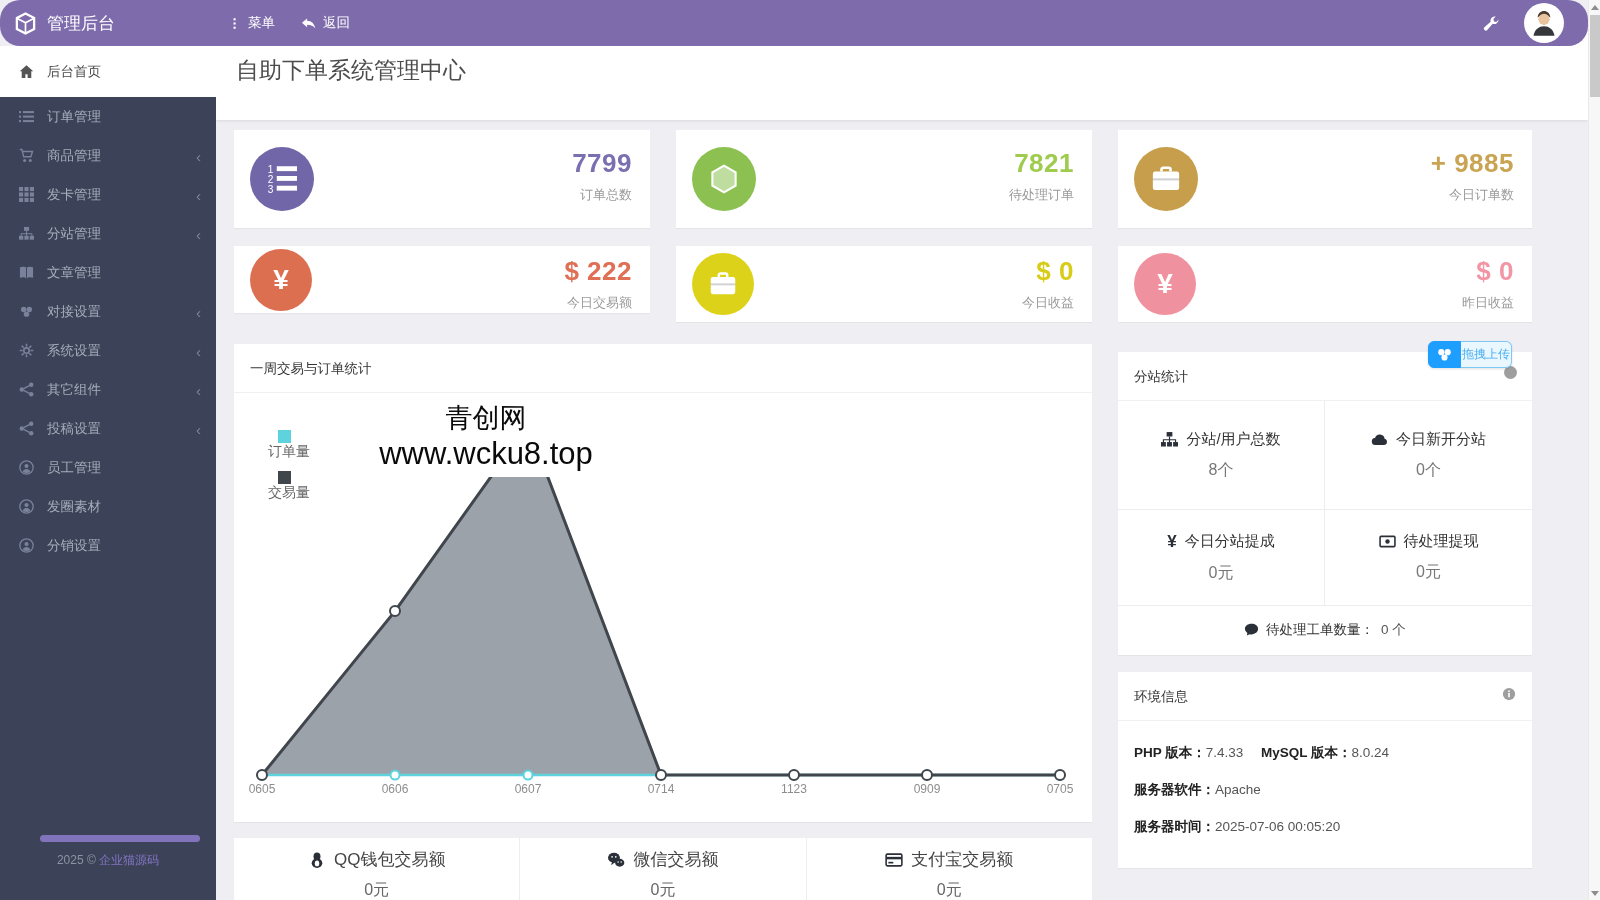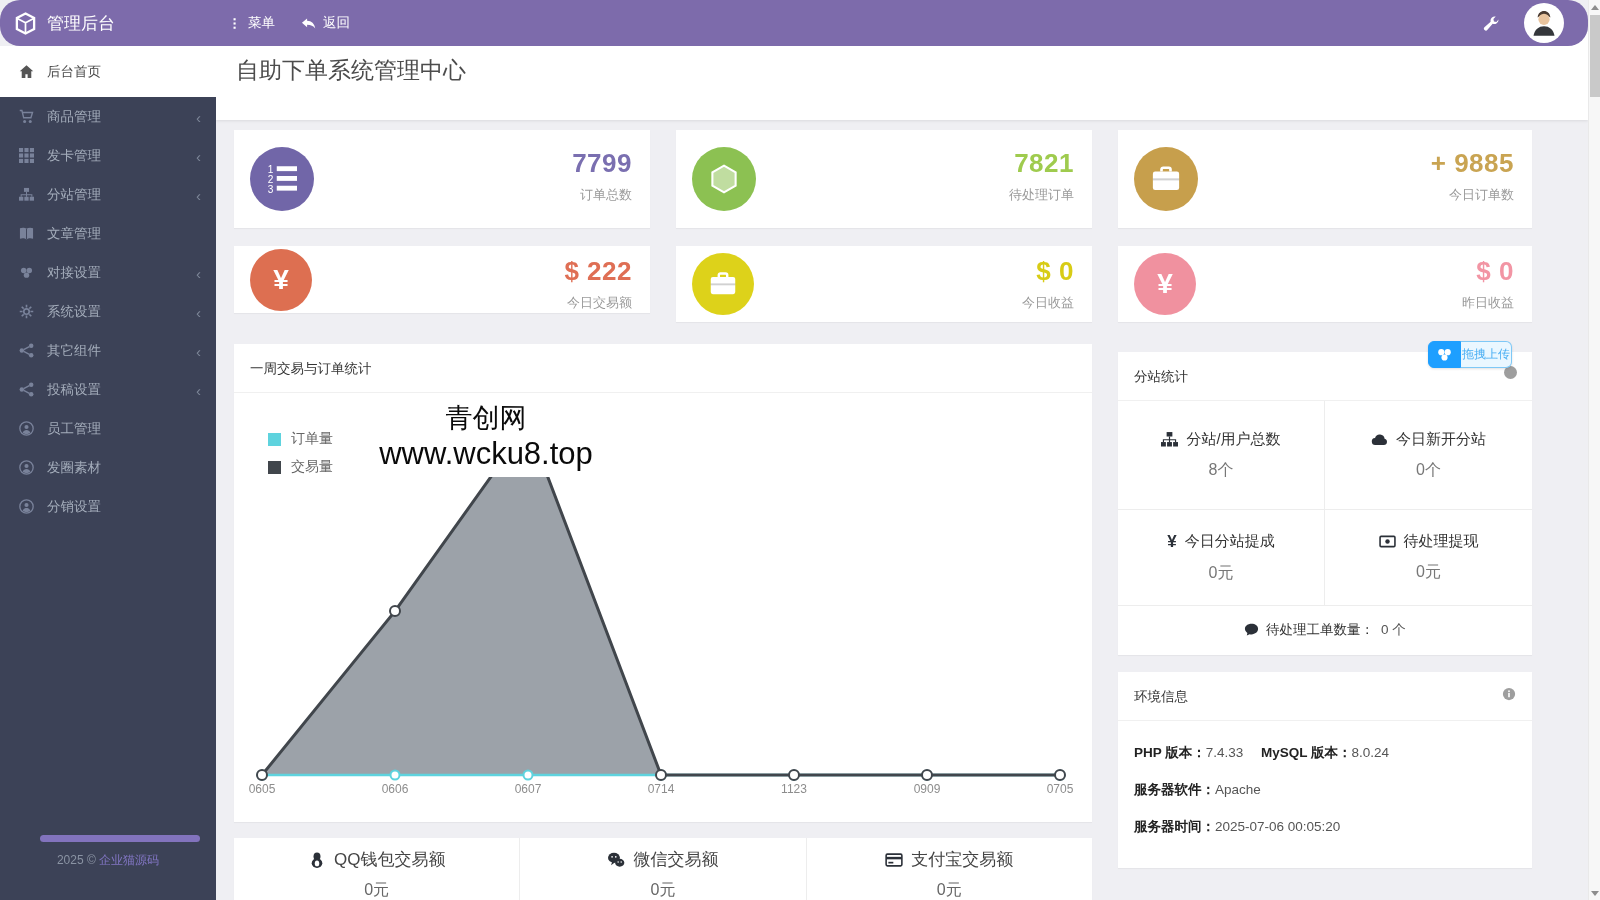--- a/index.html
+++ b/index.html
@@ -47,21 +47,21 @@
   #card4{left:234px;top:246px;width:416px;height:67px;}
   #card5{left:676px;top:246px;width:416px;height:76px;}
   #card6{left:1118px;top:246px;width:414px;height:76px;}
 
   
   .panel { position:absolute; background:#fff; box-shadow:0 1px 1px rgba(0,0,0,.04); }
   #chartPanel { left:234px; top:344px; width:858px; height:478px; }
   .panel-hd { height:49px; line-height:49px; padding-left:16px; font-size:13.5px; color:#333; border-bottom:1px solid #f0f0f0; position:relative; }
   #chart-wrap { position:absolute; left:0; top:50px; width:858px; height:428px; }
   .legend { position:absolute; left:34px; top:36px; }
-  .legend-row { display:flex; align-items:center; margin-bottom:10px; font-size:14px; color:#666; }
+  .legend-row { display:flex; align-items:center; margin-bottom:10px; font-size:14px; color:#666;flex-direction:column; }
   .legend-sq { width:13px; height:13px; margin-right:10px; }
   .watermark { position:absolute; left:252px; top:6px; transform:translateX(-50%); text-align:center; color:#0a0a0a; white-space:nowrap; }
   .wm1 { font-size:27px; }
   .wm2 { font-size:31px; }
 
   
   #payPanel { left:234px; top:838px; width:858px; height:110px; display:flex; }
   .pay-cell { flex:1; text-align:center; padding-top:10px; border-right:1px solid #ededed; }
   .pay-lbl { font-size:17px; color:#444; display:inline-flex; align-items:center; gap:8px; }
   .pay-lbl .ic { width:18px; height:18px; color:#2b3038; }
@@ -284,20 +284,26 @@
       </span>
   </div>
 </div>
 
 <div class="sidebar">
   <div class="side-item active">
     <svg class="ic">
         <use href="#i-home"></use>
       </svg>
     <span>后台首页</span>
+  </div>
+  <div class="side-item">
+    <svg class="ic">
+        <use href="#i-list"></use>
+      </svg>
+    <span>订单管理</span>
   </div>
   <div class="side-item">
     <svg class="ic">
         <use href="#i-cart"></use>
       </svg>
     <span>商品管理</span>
     <span class="chev"></span>
   </div>
   <div class="side-item">
     <svg class="ic">

